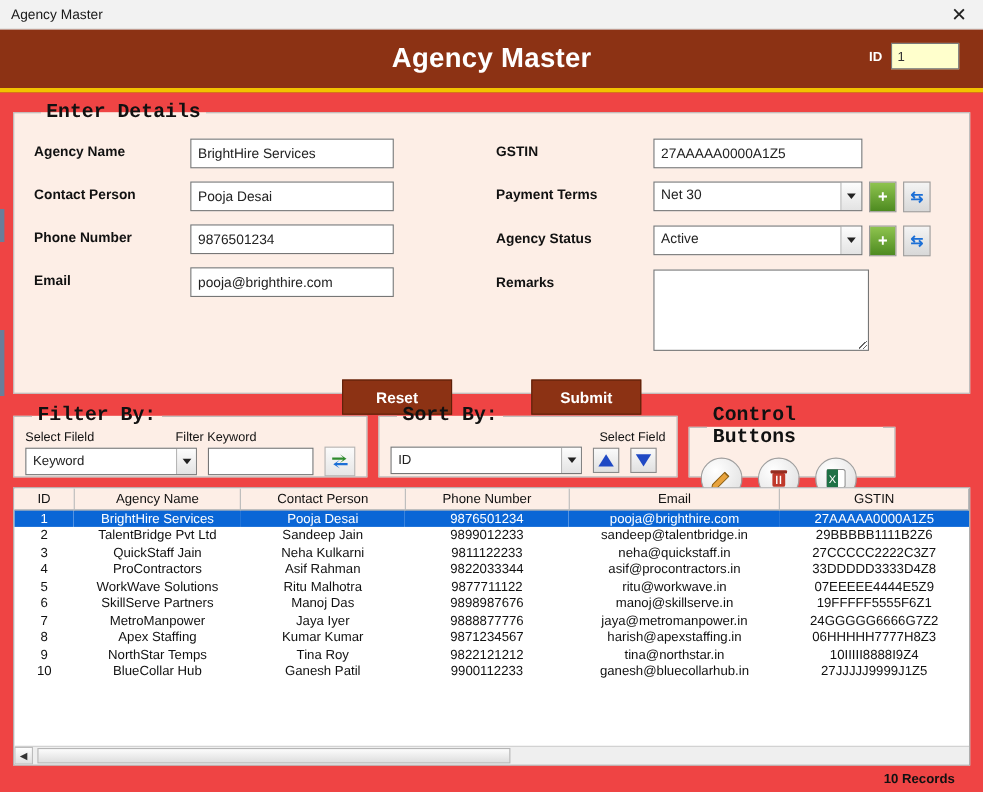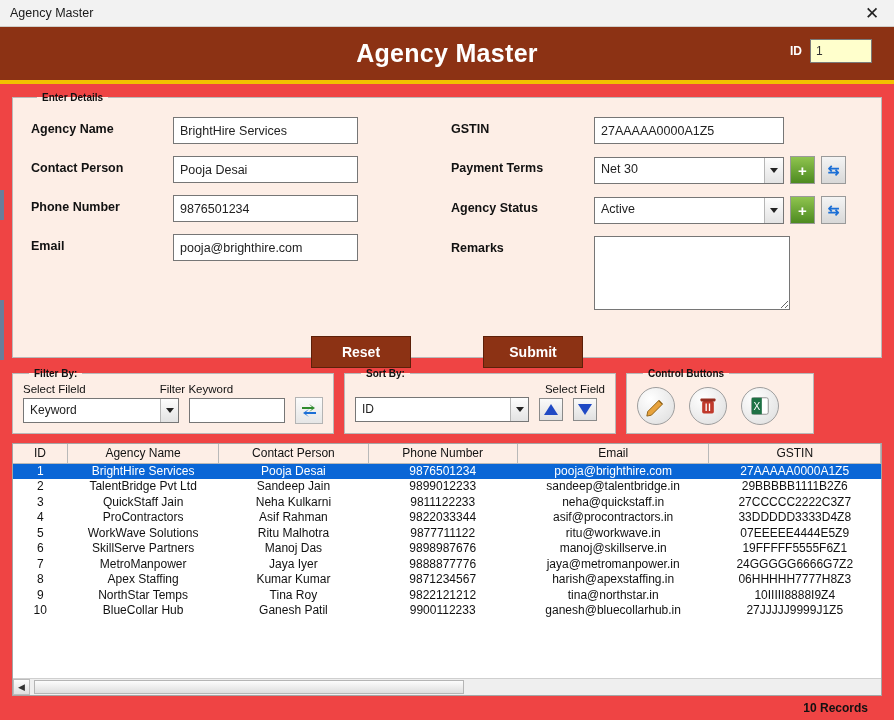--- a/index.html
+++ b/index.html
@@ -86,25 +86,26 @@
     flex-direction: column;
   }
   fieldset {
     border: 1px solid #b9b9b9;
     margin: 0;
     padding: 0;
     background: #fdeee6;
     position: relative;
   }
   legend {
-    font-size: 10px;
+    font-size: 18px;
     font-weight: bold;
     color: #111;
     padding: 0 5px;
     margin-left: 6px;
+    font-family: Liberation Mono, monospace;
   }
   
   .details {
     height: 266px;
     padding: 14px 18px 10px 18px;
   }
   .lbl {
     font-size: 12.5px;
     font-weight: bold;
     color: #111;
@@ -133,21 +134,20 @@
   }
   .col-right {
     flex: 1;
     display: grid;
     grid-template-columns: 143px 1fr;
     row-gap: 12px;
     align-content: start;
   }
   .ddl-row {
     display: flex;
-    align-items: center;
     gap: 6px;
   }
   .ddl {
     position: relative;
     width: 190px;
     height: 27px;
     border: 1px solid #767676;
     background: #ffffff;
     font-size: 12.5px;
     color: #222;

